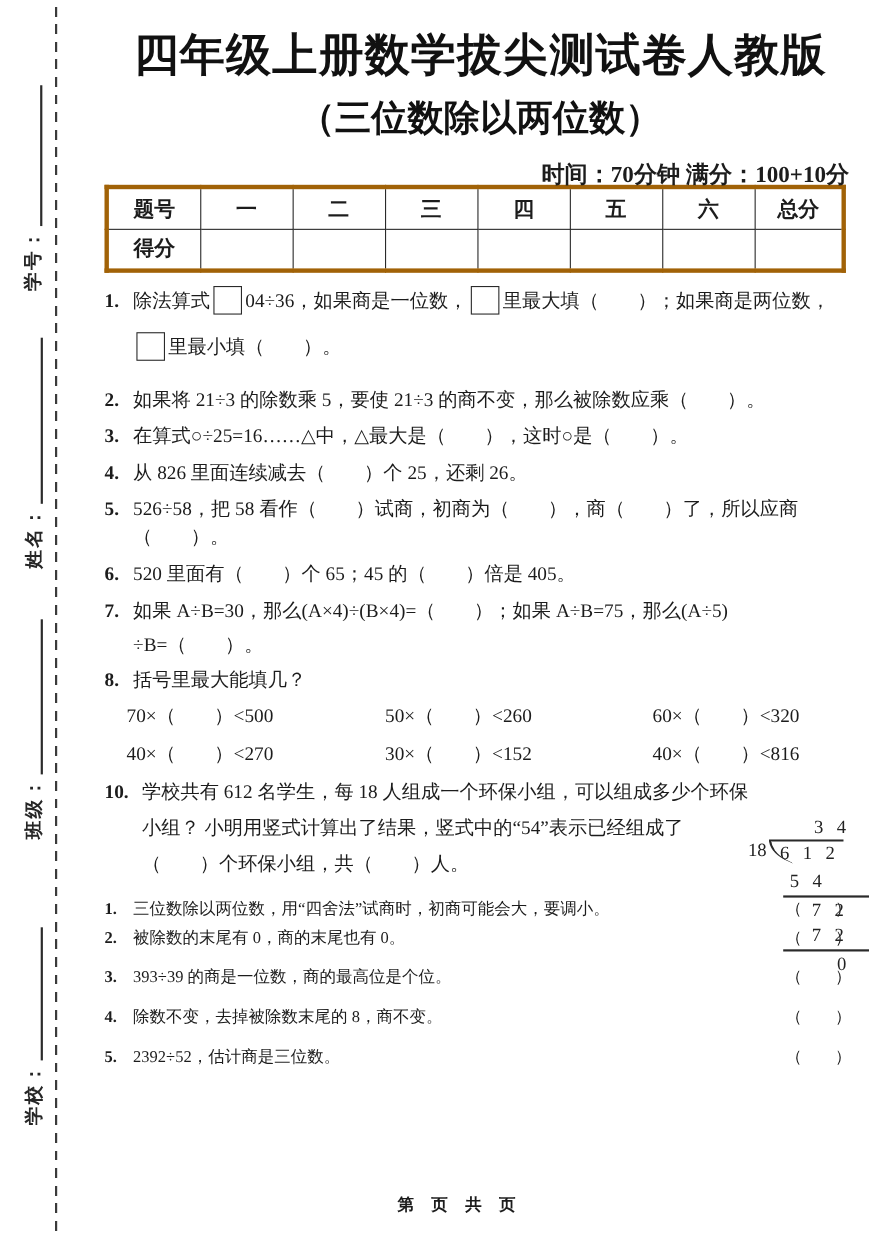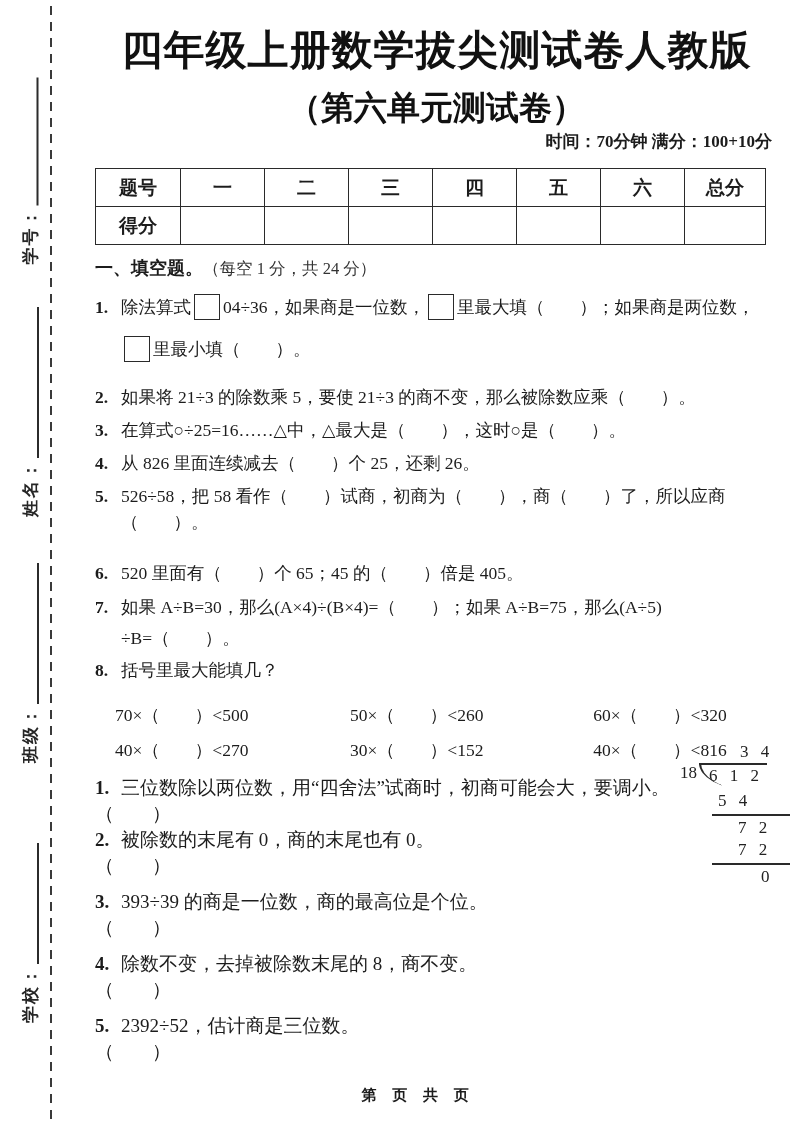--- a/index.html
+++ b/index.html
@@ -26,23 +26,23 @@
     font-size: 17px; font-weight: bold; color: #262626;
   }
   .vlabel { white-space: nowrap; letter-spacing: 2px; line-height: 24px; }
   .vline { flex: 1; height: 8px; border-bottom: 2px solid #2b2b2b; margin: 0 0 4px 2px; }
 
   
   .content { position: absolute; left: 95px; top: 0; width: 683px; }
 
   .title { margin: 26px 0 0; text-align: center; font-size: 41px; font-weight: bold; line-height: 48px; letter-spacing: 1px; color: #111; }
   .subtitle { margin: 12px 0 0; text-align: center; font-size: 33px; font-weight: bold; line-height: 44px; color: #111; }
-  .meta { height: 24px; text-align: right; font-size: 17px; font-weight: bold; padding-right: 6px; }
-
-  table.score { border-collapse: collapse; margin-top: 14px; width: 670px; border: 1px solid #a16207; table-layout: fixed; }
+  .meta { margin-top: 14px; height: 24px; text-align: right; font-size: 21px; font-weight: bold; padding-right: 6px; }
+
+  table.score { border-collapse: collapse; margin-top: 0; width: 670px; border: 4px solid #a16207; table-layout: fixed; }
   table.score td { border: 1.5px solid #2a2a2a; height: 38px; text-align: center; font-size: 19px; font-weight: bold; padding: 0; }
 
   .sec-head { margin-top: 10px; font-size: 18px; line-height: 26px; }
   .sec-head .h { font-weight: bold; }
   .sec-head .n { font-size: 16.5px; color: #333; }
 
   .q { position: relative; padding-left: 26px; font-size: 17.5px; line-height: 26px; }
   .qnum { display: inline-block; width: 26px; margin-left: -26px; font-weight: bold; }
   .q10 { padding-left: 34px; width: 586px; }
   .q10 .qnum { width: 34px; margin-left: -34px; }
@@ -58,21 +58,21 @@
   .d-quot { padding-left: 60px; letter-spacing: 4px; }
   .d-main { display: flex; margin-top: 1px; }
   .d-divisor { padding-right: 2px; }
   .d-dividend { border-top: 2px solid #2a2a2a; border-left: 2px solid #2a2a2a; border-bottom-left-radius: 70% 100%; padding: 1px 4px 3px 8px; letter-spacing: 4px; }
   .d-sub1 { padding-left: 38px; letter-spacing: 4px; margin-top: 2px; }
   .d-line { border-top: 2px solid #2a2a2a; width: 78px; margin-left: 32px; margin-top: 3px; }
   .d-row { padding-left: 58px; letter-spacing: 4px; margin-top: 2px; }
   .d-rem { padding-left: 81px; margin-top: 2px; }
 
   
-  .tfq { display: flex; font-size: 19px; line-height: 26px; padding-right: 4px; flex-direction: column; }
+  .tfq { display: flex; font-size: 15px; line-height: 26px; padding-right: 4px; }
   .tfq .txt { flex: 1; padding-left: 26px; }
   .tfq .br { width: 72px; text-align: right; white-space: nowrap; }
 
   .footer { position: absolute; left: 0; right: 0; top: 1086px; text-align: center; font-size: 15px; font-weight: bold; letter-spacing: 6px; padding-left: 43px; }
 </style>
 </head>
 <body>
 
 <div class="page">
 
@@ -91,21 +91,21 @@
     <span class="vline"></span>
   </div>
   <div class="vfield" style="width:180px; left:-60px; top:920px;">
     <span class="vlabel">学校：</span>
     <span class="vline"></span>
   </div>
 
   <div class="content">
 
     <div class="title">四年级上册数学拔尖测试卷人教版</div>
-    <div class="subtitle">（第六单元测试卷）</div>
+    <div class="subtitle">（三位数除以两位数）</div>
     <div class="meta">时间：70分钟  满分：100+10分</div>
 
     <table class="score">
       <colgroup>
         <col style="width:85px">
           <col style="width:84px">
           <col style="width:84px">
           <col style="width:84px">
         <col style="width:84px">
           <col style="width:84px">
@@ -129,63 +129,63 @@
         <td></td>
         <td></td>
         <td></td>
         <td></td>
         <td></td>
         <td></td>
       </tr>
     </tbody>
       </table>
 
-    <div class="sec-head">
-      <span class="h">一、填空题。</span><span class="n">（每空 1 分，共 24 分）</span>
-    </div>
 
     <div class="q" style="margin-top:4px; line-height:42px;">
       <b class="qnum">1.</b><span>除法算式</span><span class="blank-box"></span><span>04÷36，如果商是一位数，</span><span class="blank-box"></span><span>里最大填（　　）；如果商是两位数，</span><br>
       <span class="blank-box"></span><span>里最小填（　　）。</span>
     </div>
 
     <div class="q" style="margin-top:14px">
       <b class="qnum">2.</b><span>如果将 21÷3 的除数乘 5，要使 21÷3 的商不变，那么被除数应乘（　　）。</span>
     </div>
     <div class="q" style="margin-top:7px">
       <b class="qnum">3.</b><span>在算式○÷25=16……△中，△最大是（　　），这时○是（　　）。</span>
     </div>
     <div class="q" style="margin-top:7px">
       <b class="qnum">4.</b><span>从 826 里面连续减去（　　）个 25，还剩 26。</span>
     </div>
     <div class="q" style="margin-top:7px">
       <b class="qnum">5.</b><span>526÷58，把 58 看作（　　）试商，初商为（　　），商（　　）了，所以应商（　　）。</span>
     </div>
-    <div class="q" style="margin-top:25px">
+    <div class="q" style="margin-top:7px">
       <b class="qnum">6.</b><span>520 里面有（　　）个 65；45 的（　　）倍是 405。</span>
     </div>
     <div class="q" style="margin-top:6px; line-height:31px;">
       <b class="qnum">7.</b><span>如果 A÷B=30，那么(A×4)÷(B×4)=（　　）；如果 A÷B=75，那么(A÷5)</span><br><span>÷B=（　　）。</span>
     </div>
 
     <div class="q" style="margin-top:3px">
       <b class="qnum">8.</b><span>括号里最大能填几？</span>
-      <div class="q8row" style="margin-top:19px">
+      <div class="q8row" style="margin-top:6px">
         <span>70×（　　）&lt;500</span>
         <span>50×（　　）&lt;260</span>
         <span>60×（　　）&lt;320</span>
       </div>
       <div class="q8row" style="margin-top:9px">
         <span>40×（　　）&lt;270</span>
         <span>30×（　　）&lt;152</span>
         <span>40×（　　）&lt;816</span>
       </div>
     </div>
 
 
+    <div class="q q10" style="margin-top:5px; line-height:33px;">
+      <b class="qnum">10.</b><span>学校共有 612 名学生，每 18 人组成一个环保小组，可以组成多少个环保小组？ 小明用竖式计算出了结果，竖式中的“54”表示已经组成了（　　）个环保小组，共（　　）人。</span>
+    </div>
 
 
     <div class="tfq" style="margin-top:12px">
       <span class="txt"><b class="qnum">1.</b><span>三位数除以两位数，用“四舍法”试商时，初商可能会大，要调小。</span></span>
       <span class="br">（　　）</span>
     </div>
     <div class="tfq" style="margin-top:0">
       <span class="txt"><b class="qnum">2.</b><span>被除数的末尾有 0，商的末尾也有 0。</span></span>
       <span class="br">（　　）</span>
     </div>

